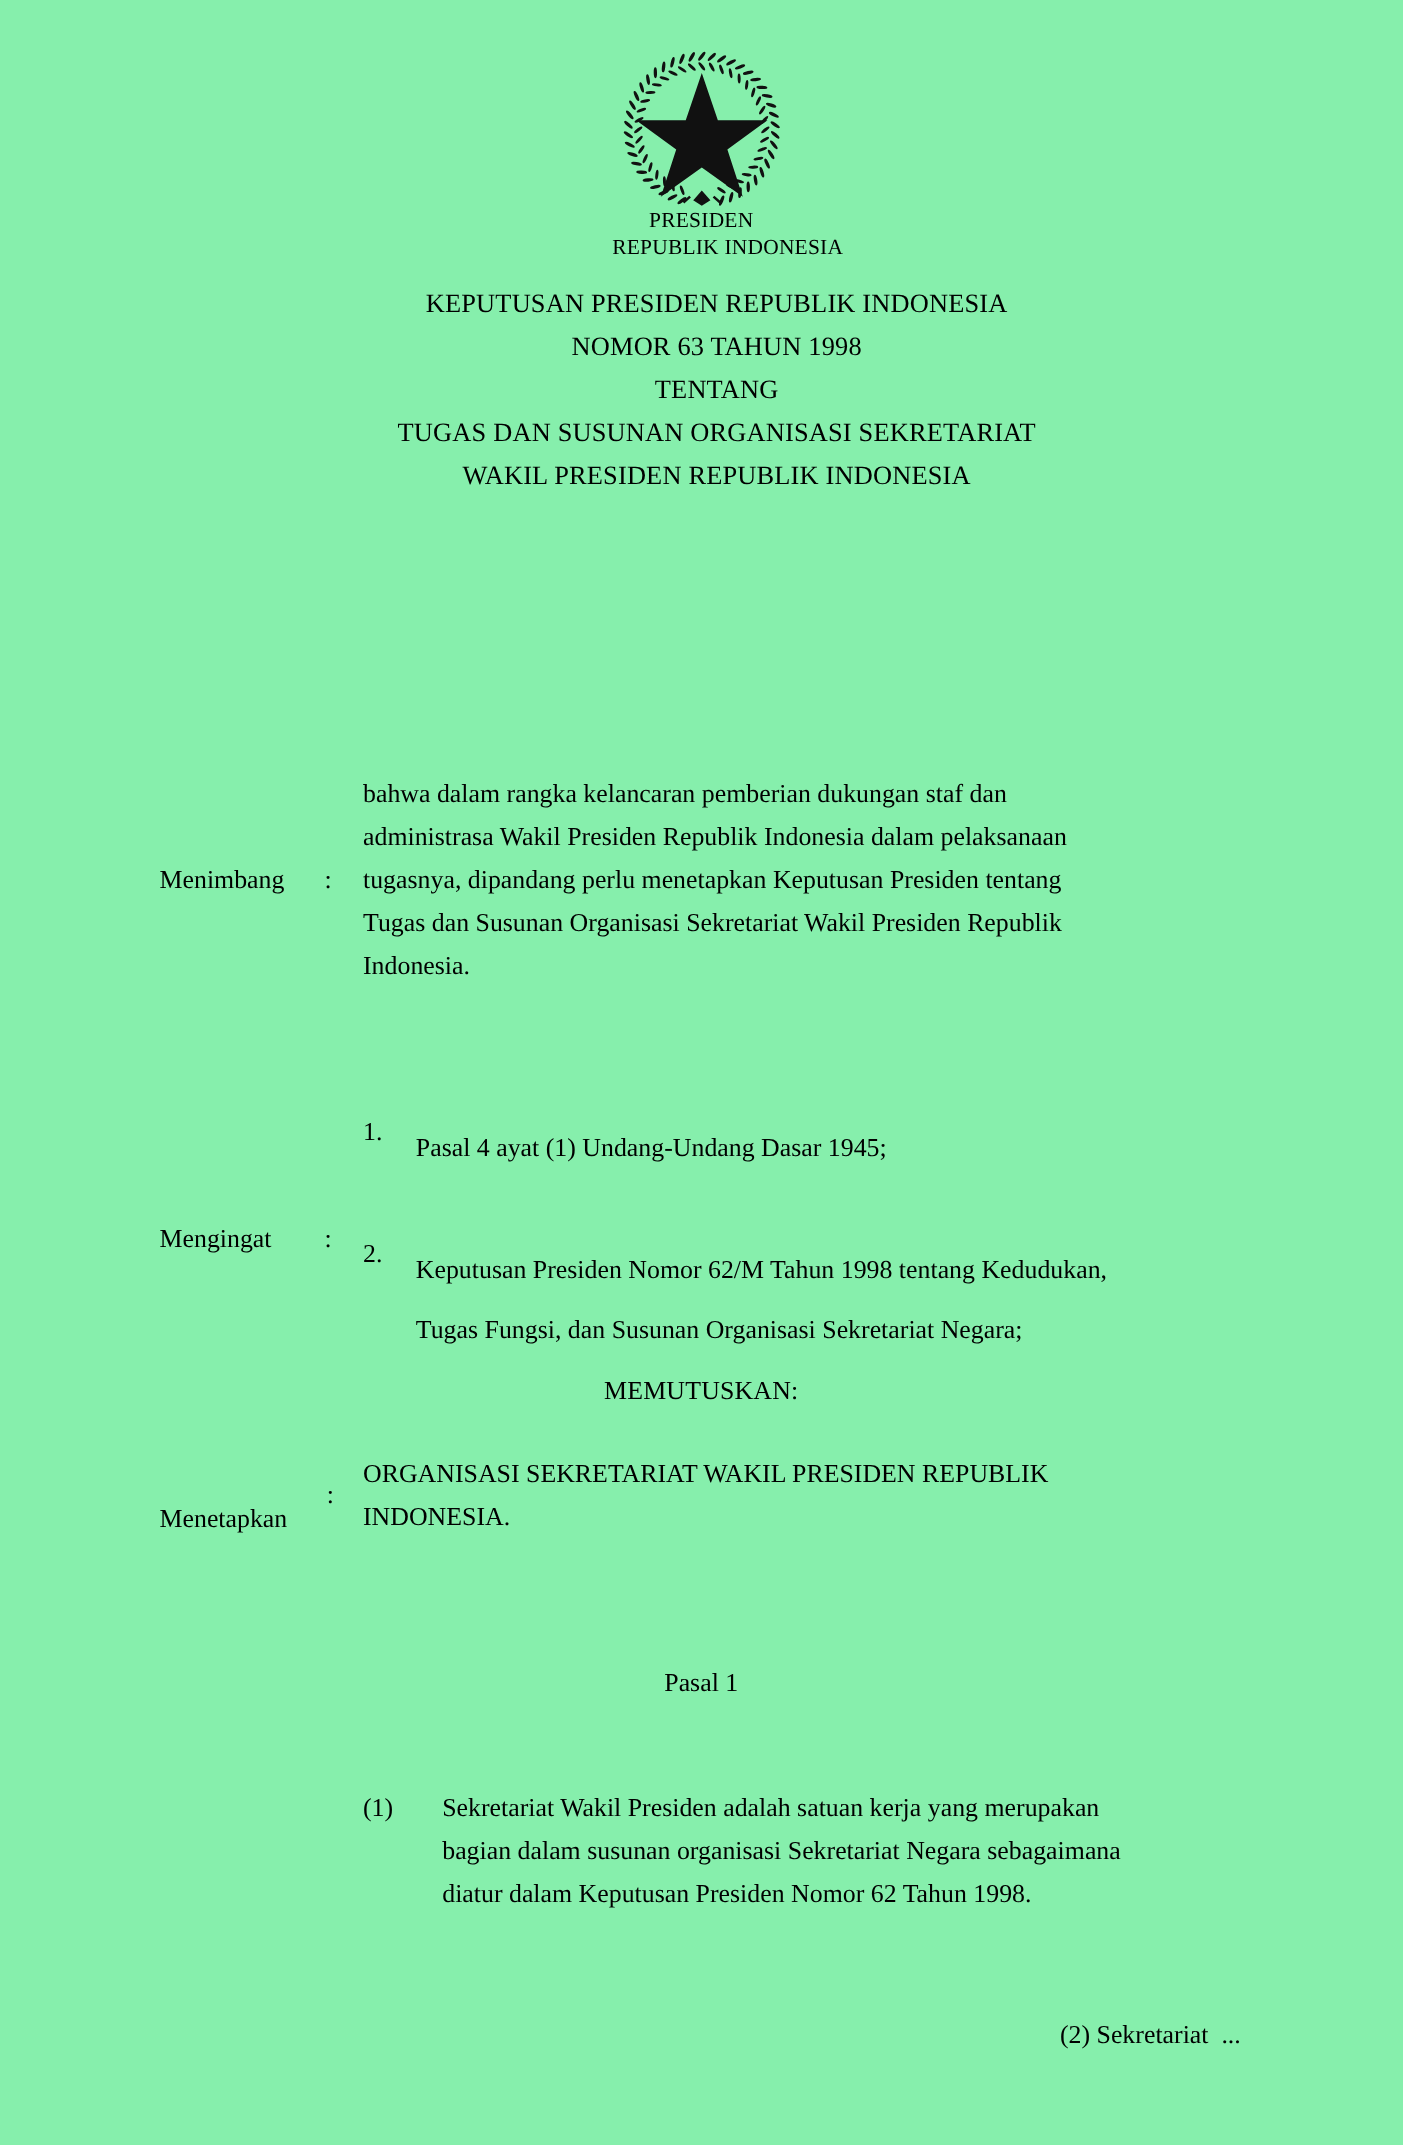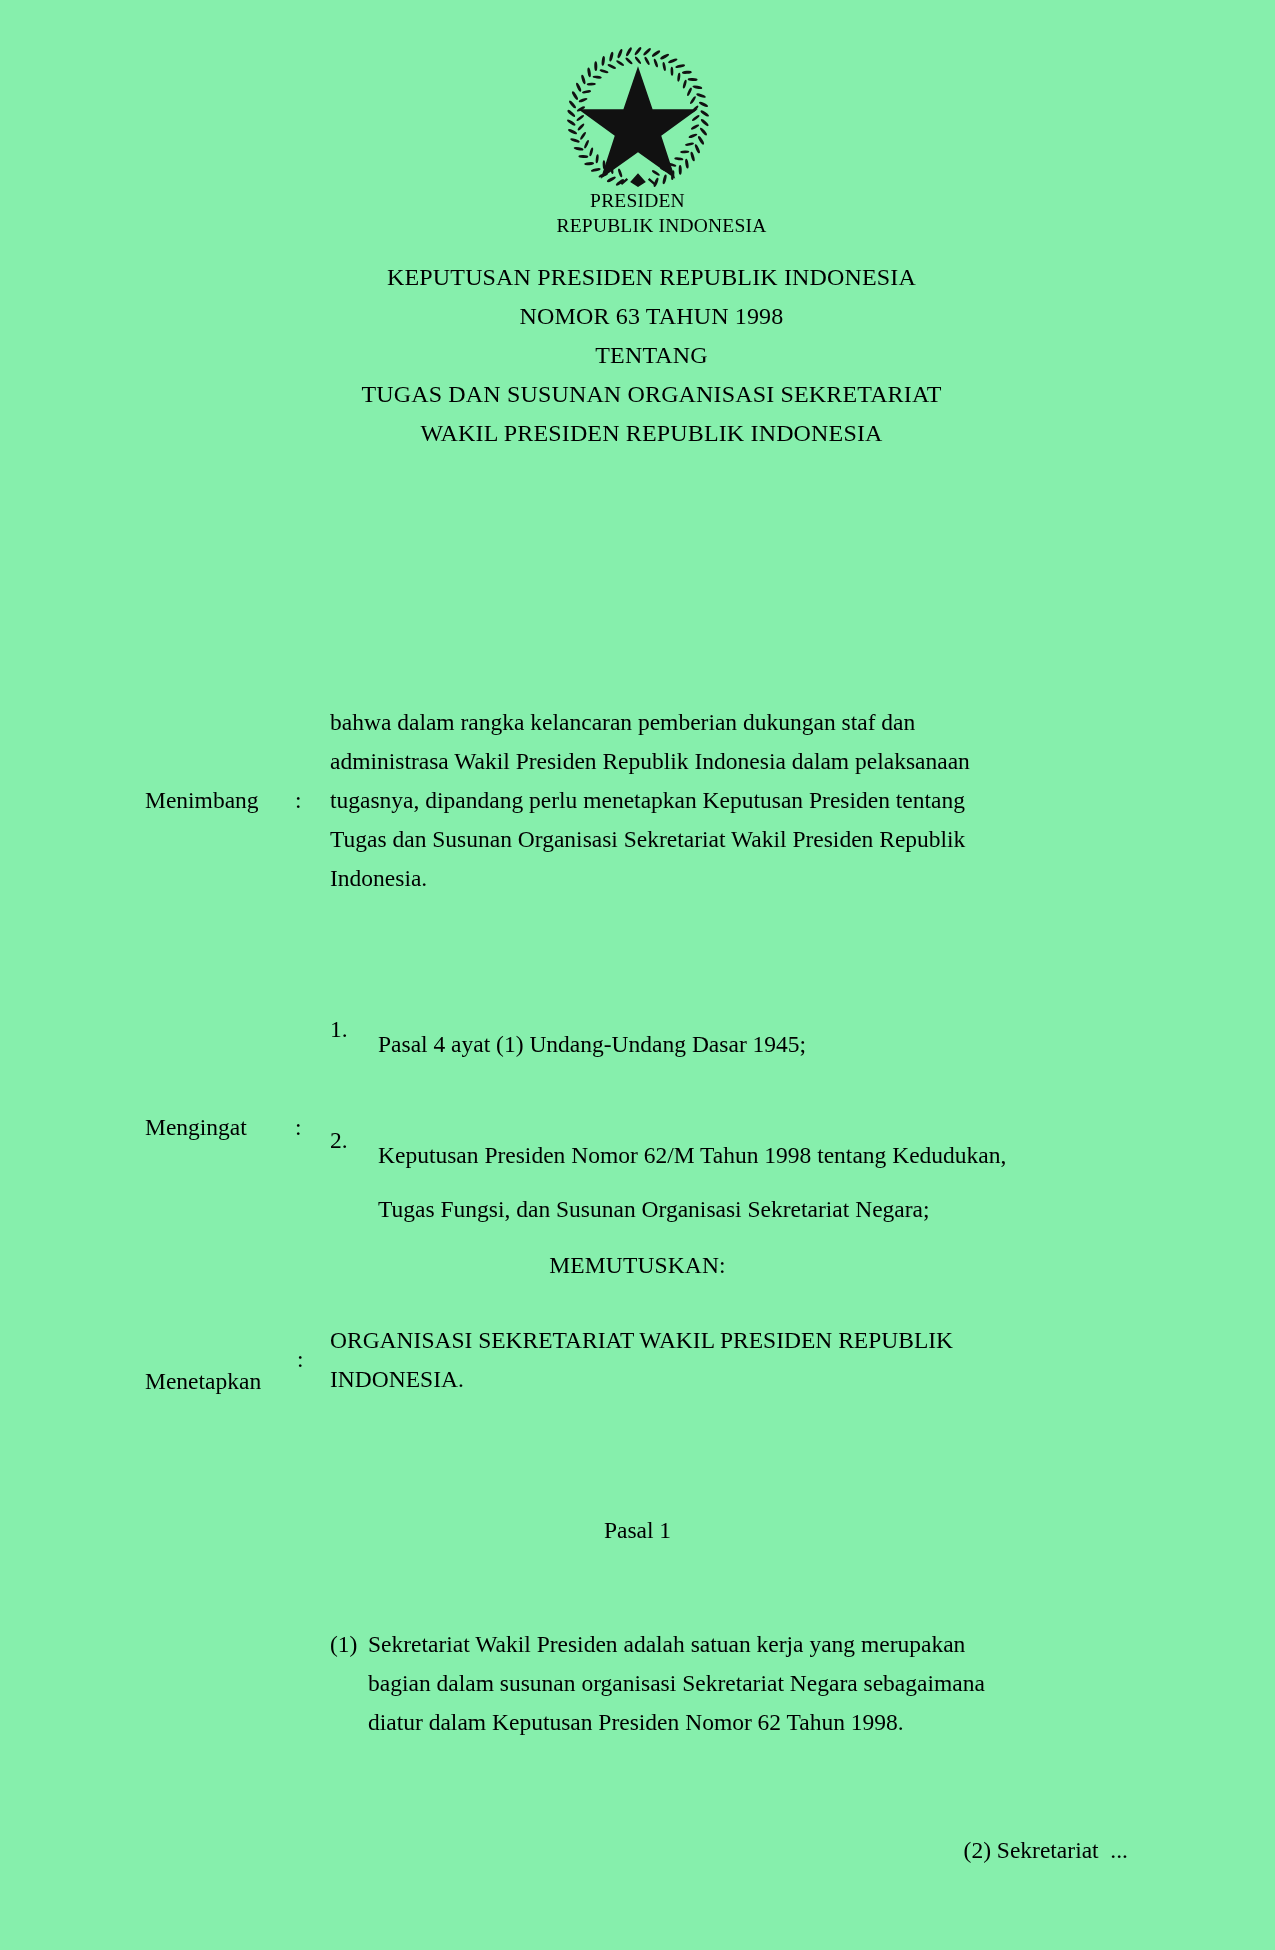--- a/index.html
+++ b/index.html
@@ -192,20 +192,21 @@
     width: 38px;
     font-size: 23.5px;
     line-height: 1.66;
   }
   .ayat-text {
     flex: 1 1 auto;
     font-size: 23.5px;
     line-height: 1.66;
     text-align: justify;
     text-justify: inter-word;
+    margin-left: 34px;
   }
   .ayat-text p { margin: 0; }
   .ayat-text p.last-line { text-align: left; }
 
   
   .catchword {
     position: absolute;
     right: 147px;
     top: 1837px;
     font-size: 23.5px;

